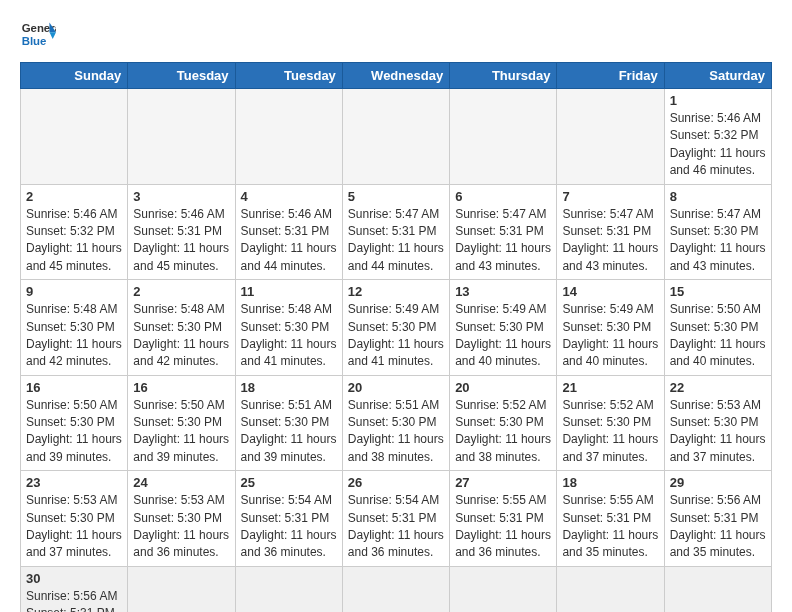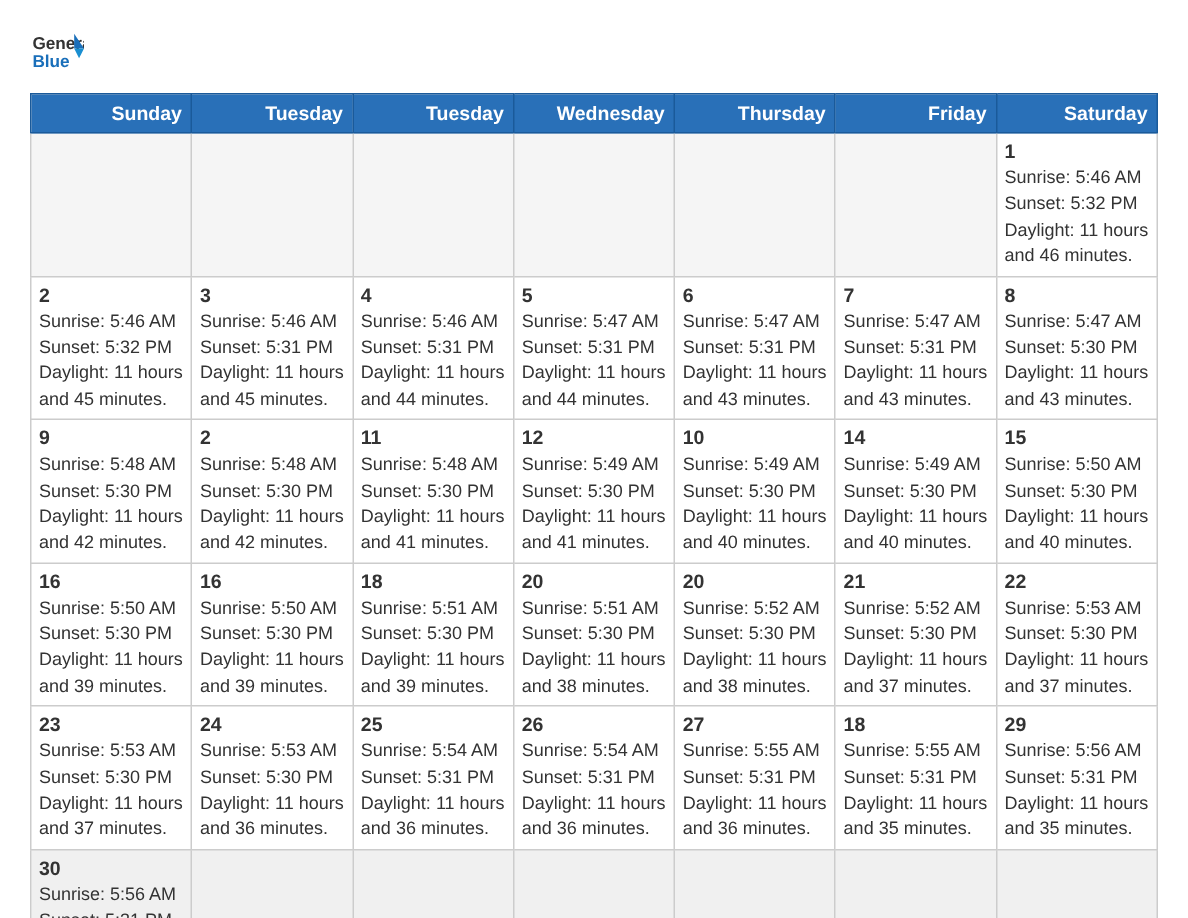--- a/index.html
+++ b/index.html
@@ -173,21 +173,21 @@
           </td>
           <td>
             <span class="day-number">11</span>
             <div class="day-info">Sunrise: 5:48 AM<br>Sunset: 5:30 PM<br>Daylight: 11 hours<br>and 41 minutes.</div>
           </td>
           <td>
             <span class="day-number">12</span>
             <div class="day-info">Sunrise: 5:49 AM<br>Sunset: 5:30 PM<br>Daylight: 11 hours<br>and 41 minutes.</div>
           </td>
           <td>
-            <span class="day-number">10</span>
+            <span class="day-number">13</span>
             <div class="day-info">Sunrise: 5:49 AM<br>Sunset: 5:30 PM<br>Daylight: 11 hours<br>and 40 minutes.</div>
           </td>
           <td>
             <span class="day-number">14</span>
             <div class="day-info">Sunrise: 5:49 AM<br>Sunset: 5:30 PM<br>Daylight: 11 hours<br>and 40 minutes.</div>
           </td>
           <td>
             <span class="day-number">15</span>
             <div class="day-info">Sunrise: 5:50 AM<br>Sunset: 5:30 PM<br>Daylight: 11 hours<br>and 40 minutes.</div>
           </td>

